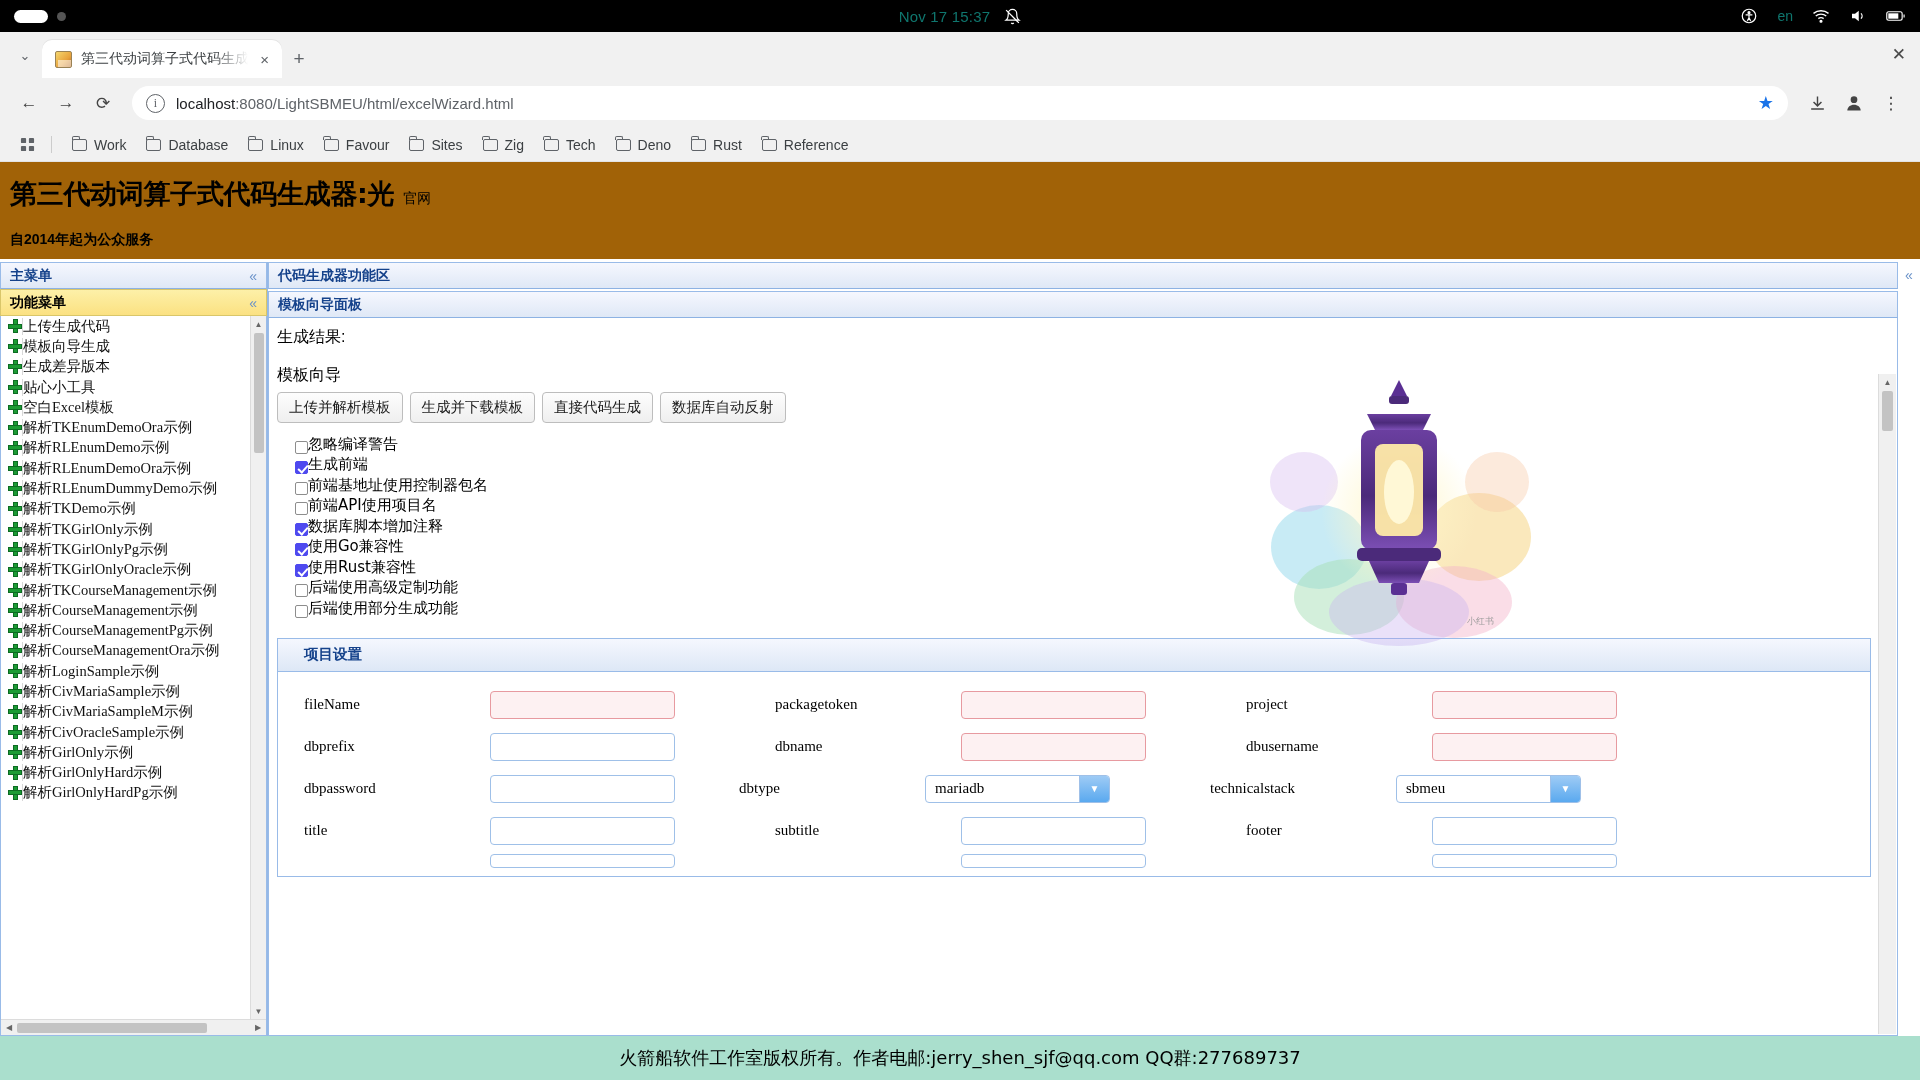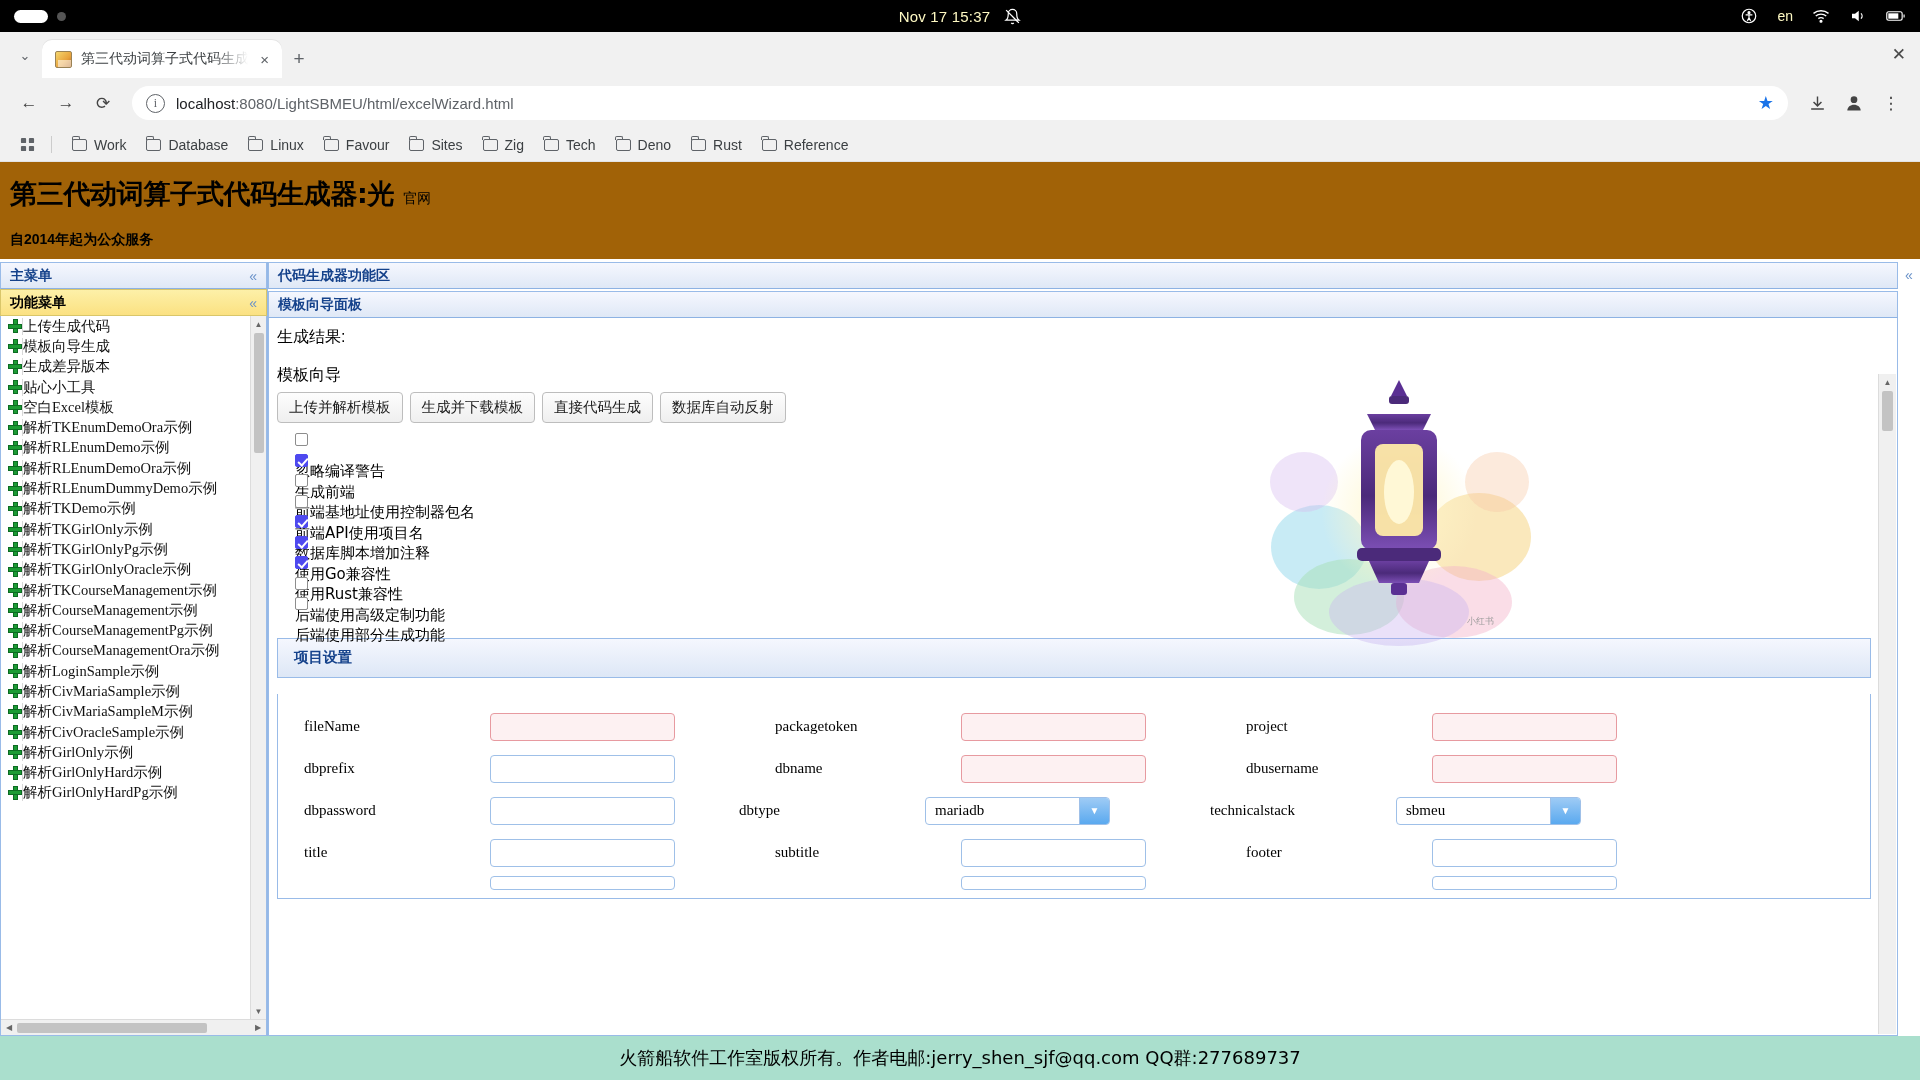--- a/index.html
+++ b/index.html
@@ -5,21 +5,21 @@
   * { box-sizing: border-box; }
   html, body { margin:0; padding:0; }
   body {
     width:1920px; height:1080px;
     font-family:"Liberation Sans", sans-serif;
     background:#ffffff; overflow:hidden;
   }
 
   
   .osbar {
-    height:32px; background:#000; color:#fef9c3;
+    height:32px; background:#000; color:#0f766e;
     display:flex; align-items:center; padding:0 14px;
     font-size:15px; position:relative;
   }
   .os-left { display:flex; align-items:center; gap:9px; }
   .cam-pill { width:34px; height:13px; background:#fff; border-radius:7px; }
   .cam-dot { width:9px; height:9px; background:#555; border-radius:50%; }
   .os-center {
     position:absolute; left:0; right:0; text-align:center;
     display:flex; justify-content:center; align-items:center; gap:14px;
     pointer-events:none;
@@ -194,40 +194,40 @@
 
   .btn-row { display:flex; gap:7px; padding:0 0 4px 8px; }
   .btn {
     background:linear-gradient(#fdfdfd,#efefef);
     border:1px solid #bdbdbd; border-radius:4px;
     padding:5px 11px; font-size:14.5px; color:#1a1a1a;
     font-family:"DejaVu Sans", sans-serif; white-space:nowrap;
   }
 
   .cb-list { padding:6px 0 10px 26px; }
-  .cb-row { display:flex; align-items:flex-start; gap:16px; height:20.5px;flex-direction:column; }
+  .cb-row { display:flex; align-items:flex-end; height:20.5px; }
   .cb {
     width:13px; height:13px; flex:0 0 auto; border:1px solid #8d8d8d;
     border-radius:2px; background:#fff; position:relative;
   }
   .cb.on { background:#4e49ef; border-color:#4e49ef; }
   .cb.on:after {
     content:""; position:absolute; left:4px; top:1px; width:4px; height:8px;
     border:solid #fff; border-width:0 2px 2px 0; transform:rotate(42deg);
   }
   .cb-label { font-size:15px; color:#000; font-family:"DejaVu Sans", sans-serif; }
 
   .lantern {
     position:absolute; right:330px; top:44px; width:300px; height:300px;
     pointer-events:none;
   }
 
   .section-head {
-    margin:10px 8px 16px 8px; height:40px; display:flex; align-items:center;
-    padding:0 16px; font-size:14.5px; font-weight:bold; color:#15428b;
+    margin:10px 8px 0 8px; height:34px; display:flex; align-items:center;
+    padding:0 26px; font-size:14.5px; font-weight:bold; color:#15428b;
     background:linear-gradient(#f5f7fe,#dde7f6);
     border:1px solid #99bbe8;
   }
   .form-box { margin:0 8px; border:1px solid #99bbe8; border-top:none; padding:12px 0 6px 0; }
   .frow { display:flex; align-items:center; height:42px; padding-left:26px; }
   .fcell { display:flex; align-items:center; }
   .flabel {
     width:186px; font-size:15px; color:#000;
     font-family:"Liberation Serif", serif;
   }

